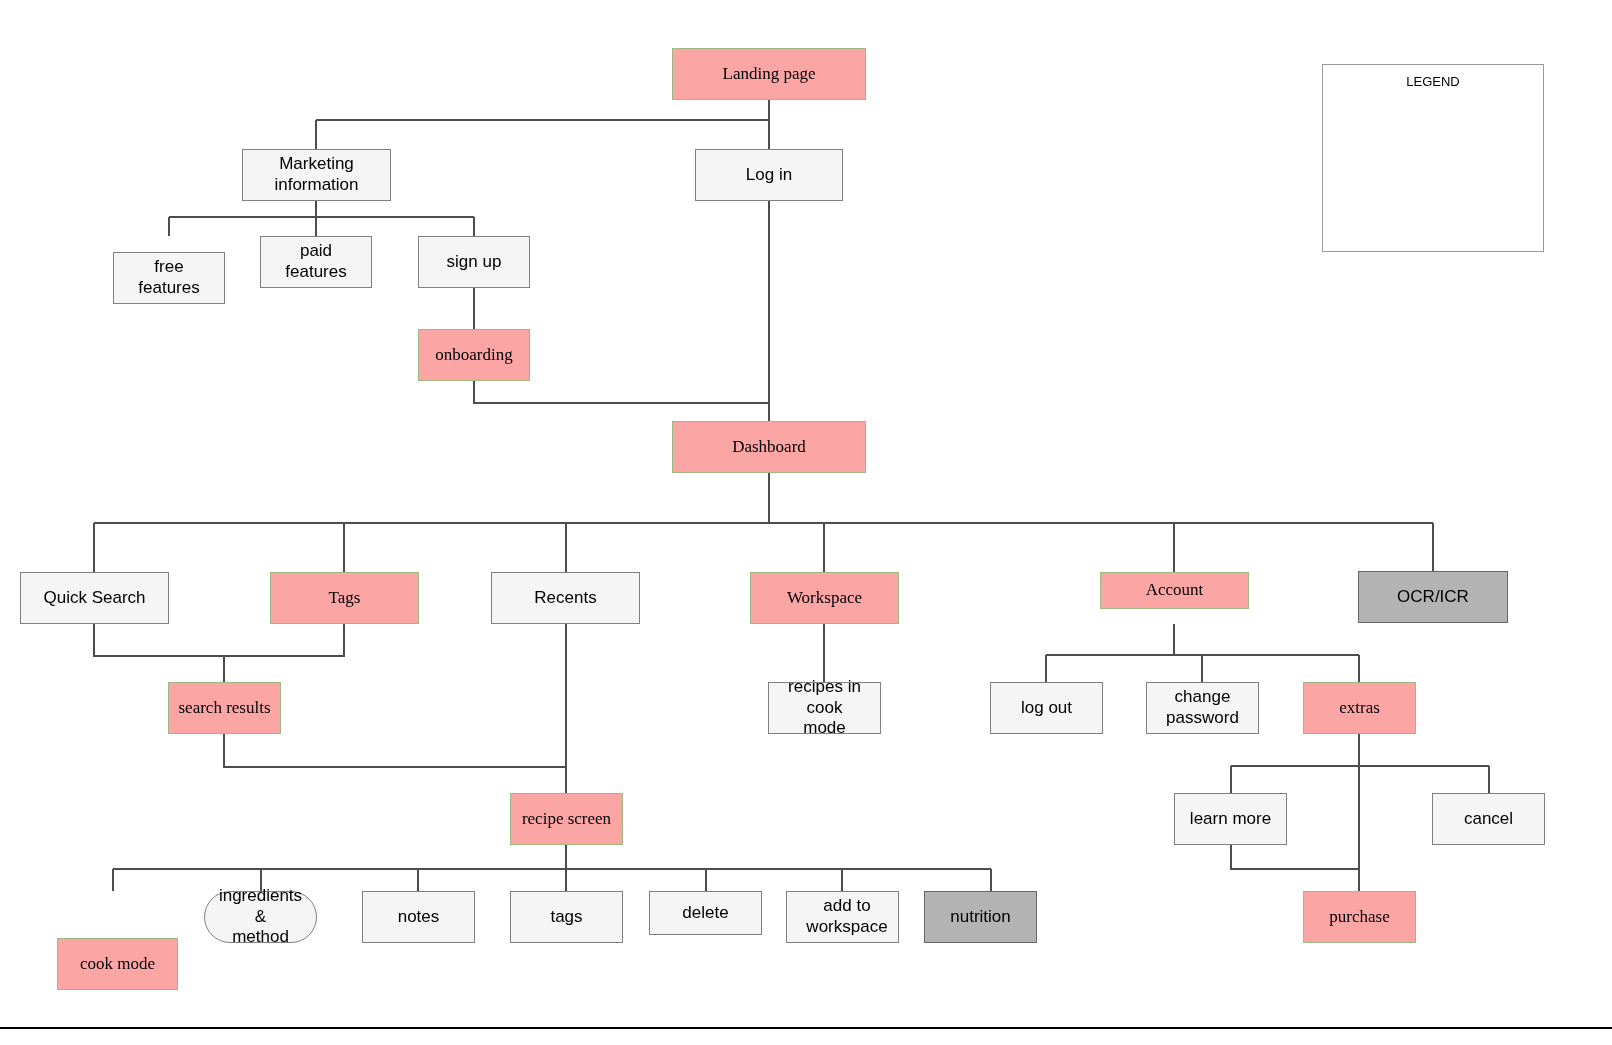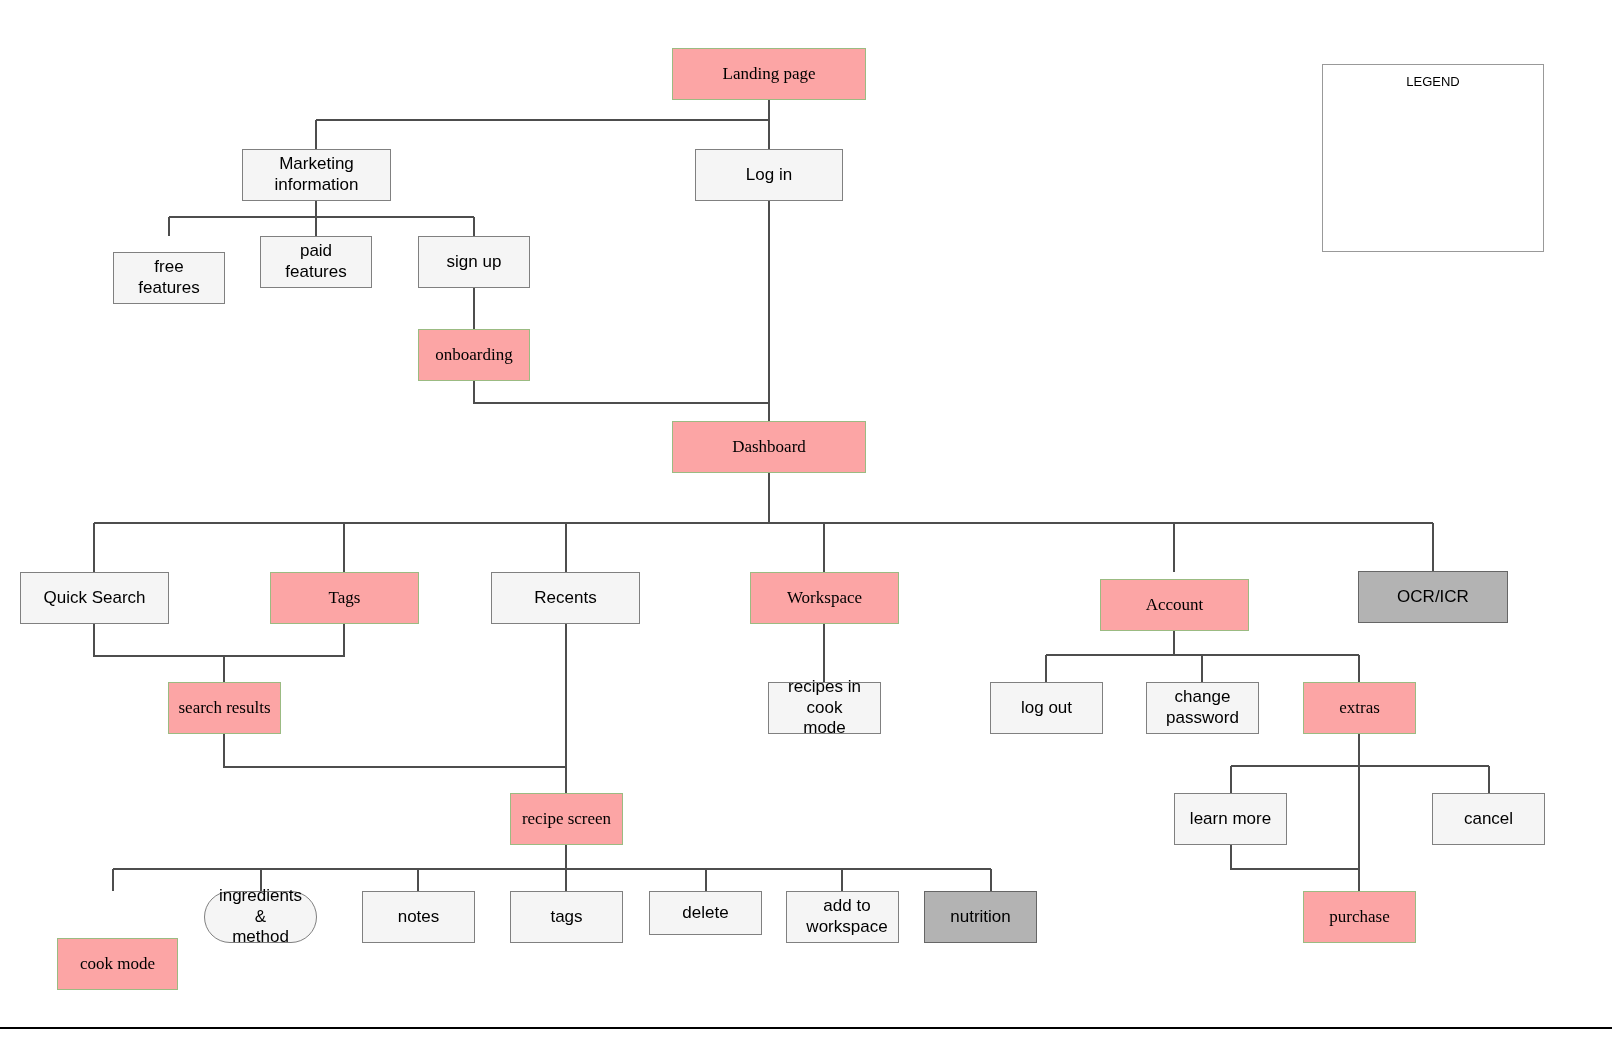--- a/index.html
+++ b/index.html
@@ -189,21 +189,21 @@
       </div>
       <div class="node n-green" style="left: 270px; top: 572px; width: 149px; height: 52px;">
         <span class="lbl">Tags</span>
       </div>
       <div class="node n-grey" style="left: 491px; top: 572px; width: 149px; height: 52px;">
         <span class="lbl">Recents</span>
       </div>
       <div class="node n-green" style="left: 750px; top: 572px; width: 149px; height: 52px;">
         <span class="lbl">Workspace</span>
       </div>
-      <div class="node n-green" style="left: 1100px; top: 572px; width: 149px; height: 52px; margin-top: 7px;">
+      <div class="node n-green" style="left: 1100px; top: 572px; width: 149px; height: 37px;">
         <span class="lbl">Account</span>
       </div>
       <div class="node n-dark" style="left: 1358px; top: 571px; width: 150px; height: 52px;">
         <span class="lbl">OCR/ICR</span>
       </div>
       <div class="node n-green" style="left: 168px; top: 682px; width: 113px; height: 52px;">
         <span class="lbl">search results</span>
       </div>
       <div class="node n-grey" style="left: 768px; top: 682px; width: 113px; height: 52px;">
         <span class="lbl">recipes in cook

